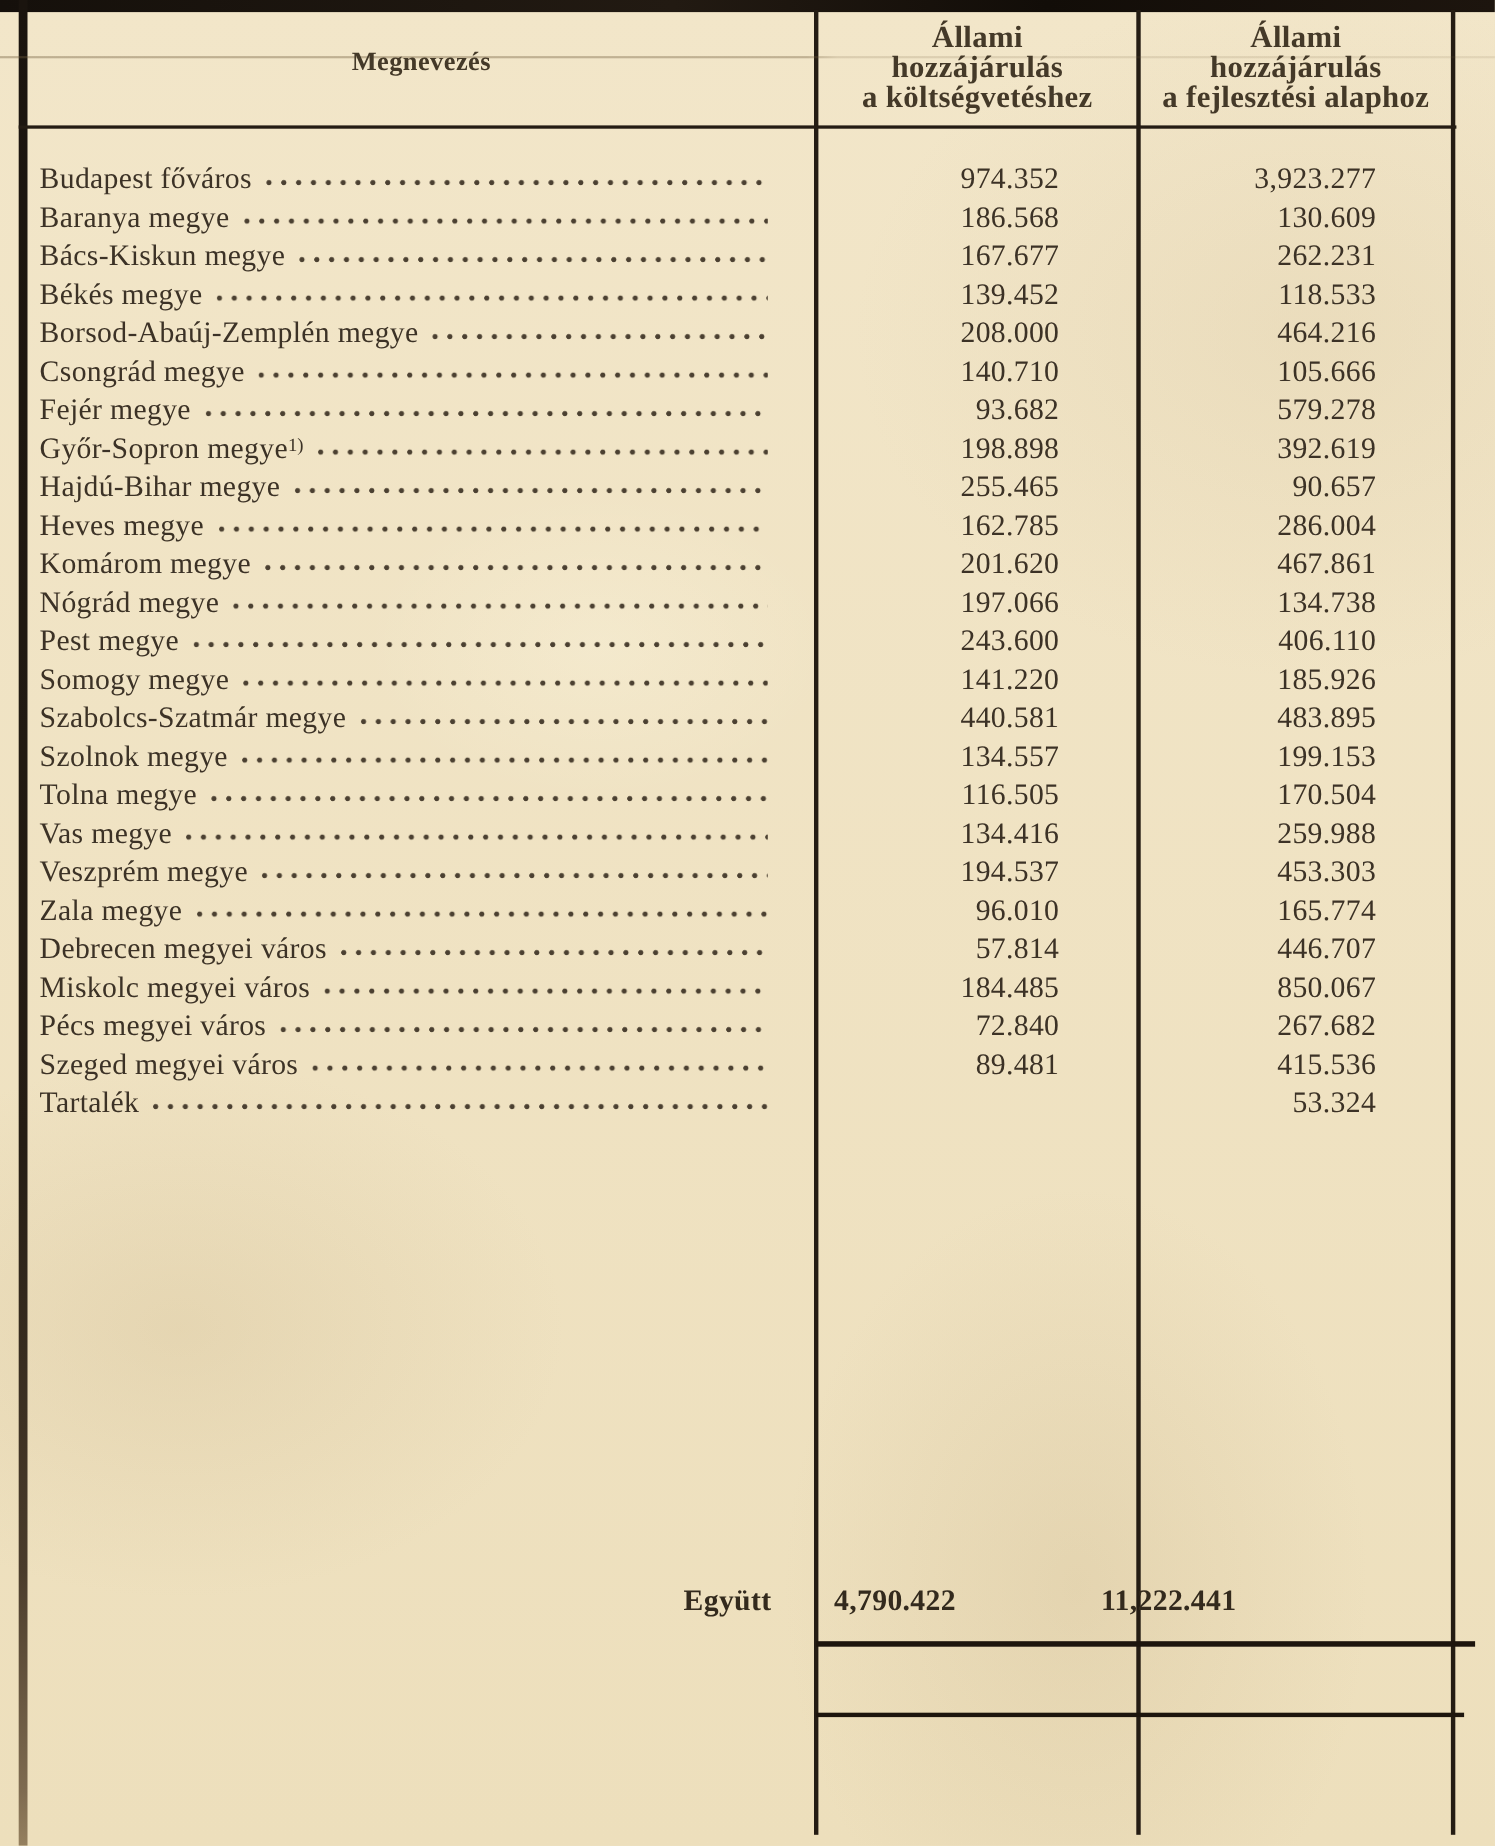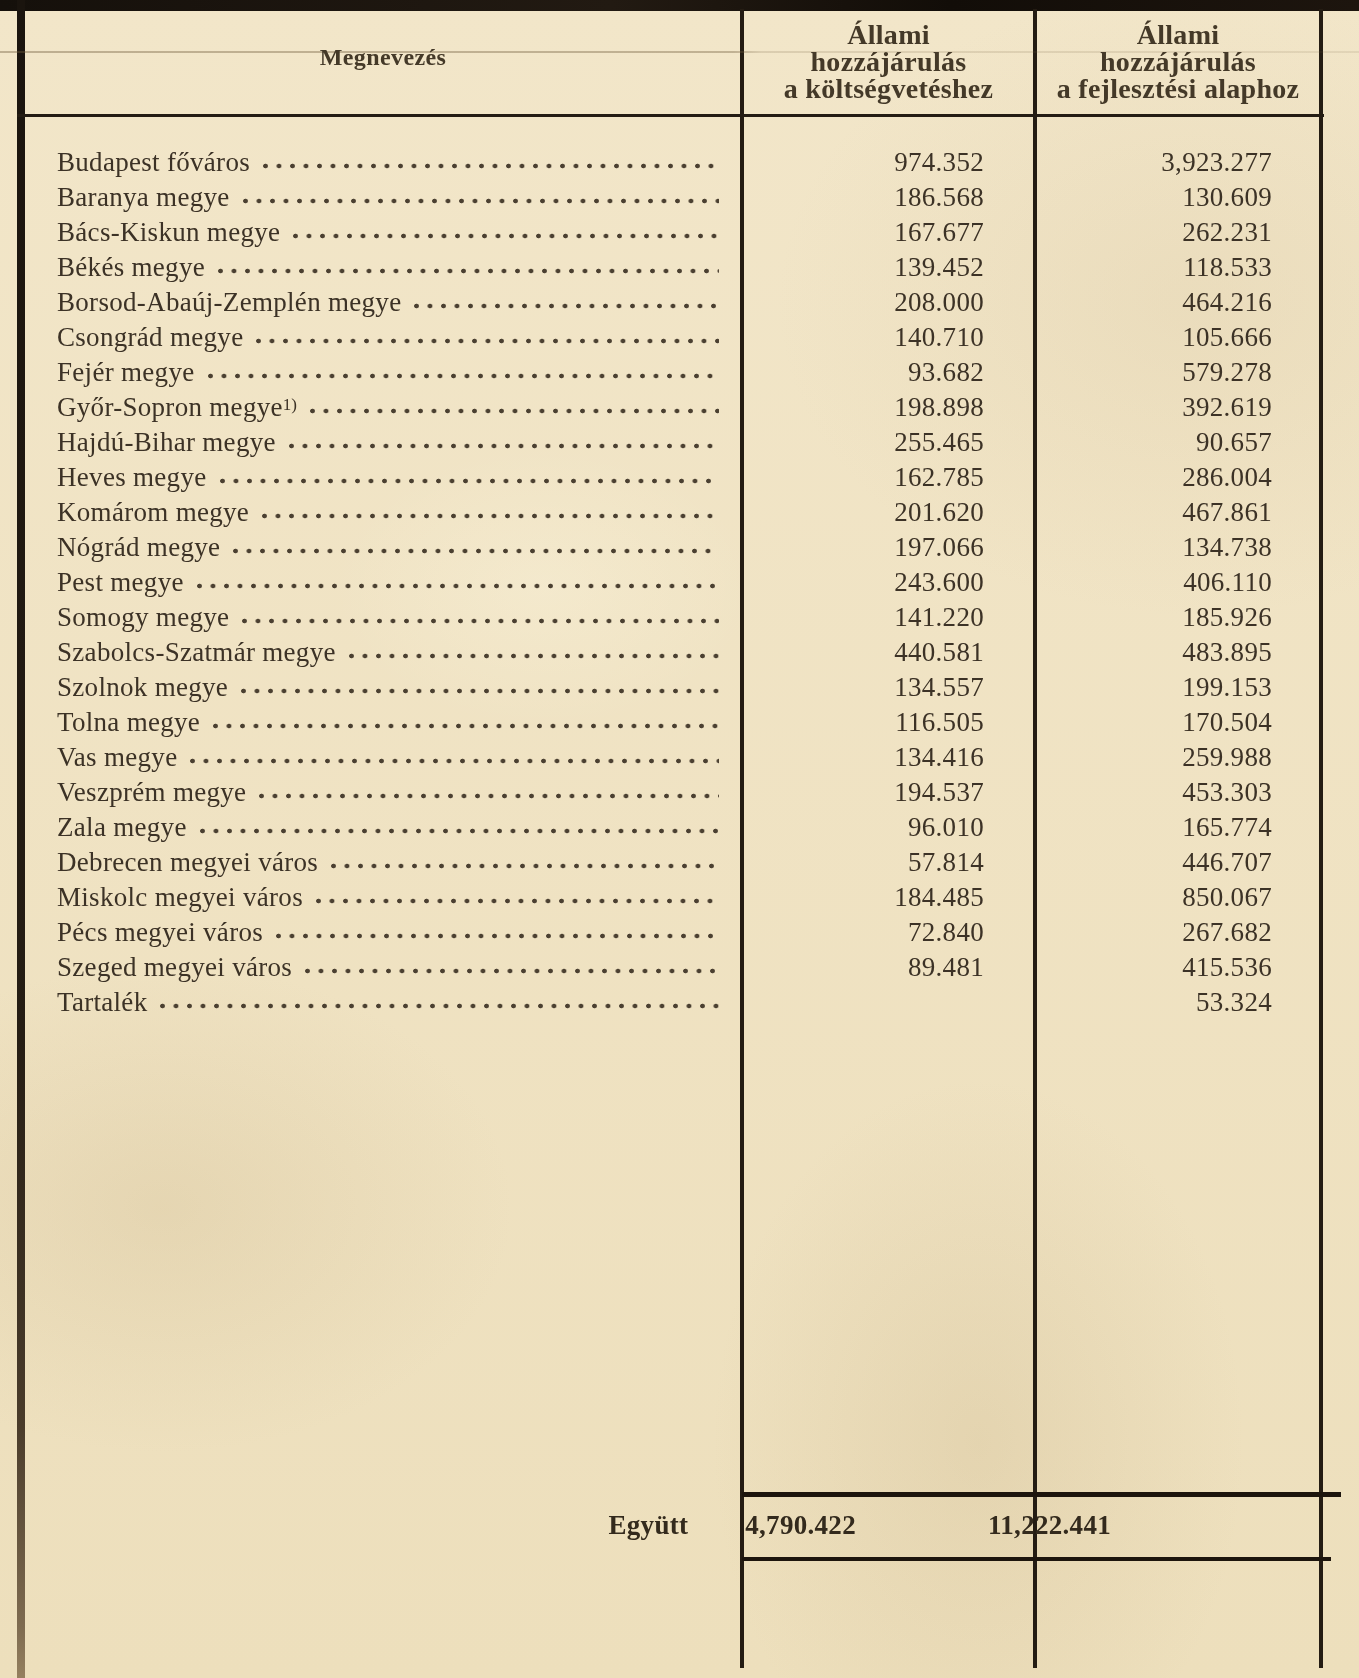--- a/index.html
+++ b/index.html
@@ -34,31 +34,31 @@
   
   .hdr-name{position:absolute;left:25px;top:44px;width:716px;text-align:center;
     font-size:24px;font-weight:700;letter-spacing:.4px;color:#443928;}
   .hdr-col{position:absolute;top:21px;text-align:center;font-size:28px;font-weight:700;
     color:#443928;line-height:27px;letter-spacing:.3px;}
   .hdr-budget{left:744px;width:289px;}
   .hdr-fund{left:1037px;width:282px;}
   
   .rows{position:absolute;left:0;top:147px;width:1359px;}
   .row{display:flex;align-items:baseline;height:35px;font-size:27px;letter-spacing:.3px;}
-  .cell-name{width:706px;padding-left:36px;box-sizing:border-box;display:flex;align-items:baseline;margin-left:21px;}
+  .cell-name{width:706px;padding-left:36px;box-sizing:border-box;display:flex;align-items:baseline;}
   .nm{white-space:nowrap;}
   .nm sup{font-size:17px;vertical-align:6px;letter-spacing:0;}
   .leader{flex:1;align-self:flex-end;height:6px;margin:0 8px 9px 13px;
     background-image:radial-gradient(circle at 2.5px 3px, #4b4031 2px, rgba(0,0,0,0) 2.7px);
     background-size:13.5px 6px;background-repeat:repeat-x;background-position:left bottom;}
   .cell-v1{width:257px;text-align:right;white-space:nowrap;}
   .cell-v2{width:288px;text-align:right;white-space:nowrap;}
   
-  .total-row{position:absolute;left:0;top:1498px;width:1186px;height:55px;
-    display:flex;align-items:center;font-size:27px;font-weight:700;color:#332a1d;letter-spacing:.3px;}
+  .total-row{position:absolute;left:0;top:1428px;width:1186px;height:55px;
+    display:flex;align-items:center;font-size:27px;font-weight:700;color:#332a1d;letter-spacing:.3px;padding-left:13px;}
   .t-label{width:726px;text-align:right;}
   .t-v1{width:237px;text-align:center;}
   .t-v2{width:288px;text-align:center;}
 </style>
 </head>
 <body>
 
 <div class="paper">
 
   <div class="hline top-border"></div>

